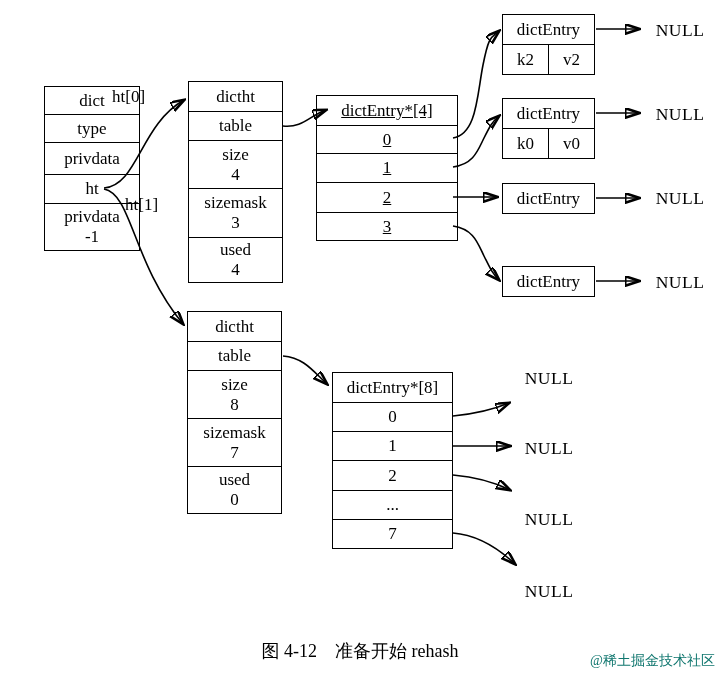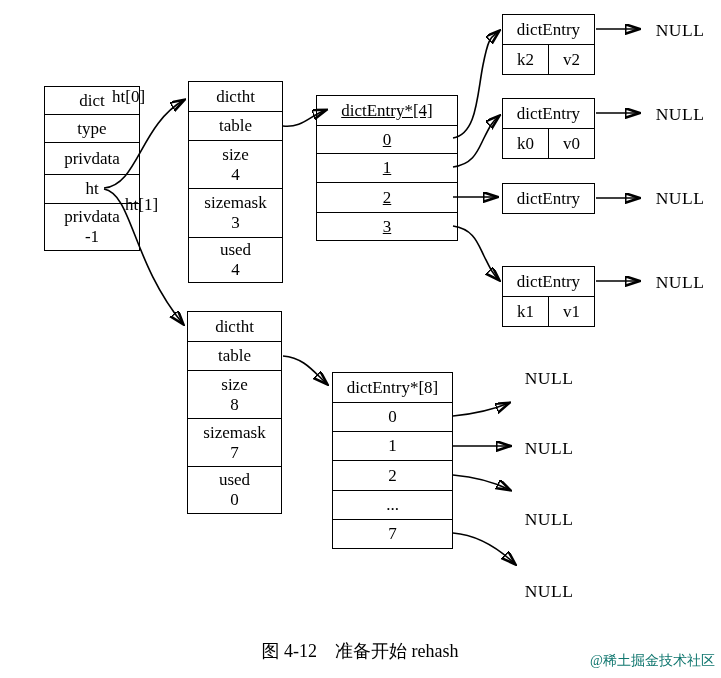--- a/index.html
+++ b/index.html
@@ -176,24 +176,20 @@
     <div class="cells">
       <div class="cell key">k0</div>
       <div class="cell val">v0</div>
     </div>
   </div>
   <div class="entry" style="left:502px; top:183px;">
     <div class="hdr">dictEntry</div>
   </div>
   <div class="entry" style="left:502px; top:266px;">
     <div class="hdr">dictEntry</div>
-    <div class="cells">
-      <div class="cell key">k1</div>
-      <div class="cell val">v1</div>
-    </div>
   </div>
 
   <div class="null-label" style="left:650px; top:20px;">NULL</div>
   <div class="null-label" style="left:650px; top:104px;">NULL</div>
   <div class="null-label" style="left:650px; top:188px;">NULL</div>
   <div class="null-label" style="left:650px; top:272px;">NULL</div>
 
   <div class="null-label" style="left:519px; top:368px;">NULL</div>
   <div class="null-label" style="left:519px; top:438px;">NULL</div>
   <div class="null-label" style="left:519px; top:509px;">NULL</div>

